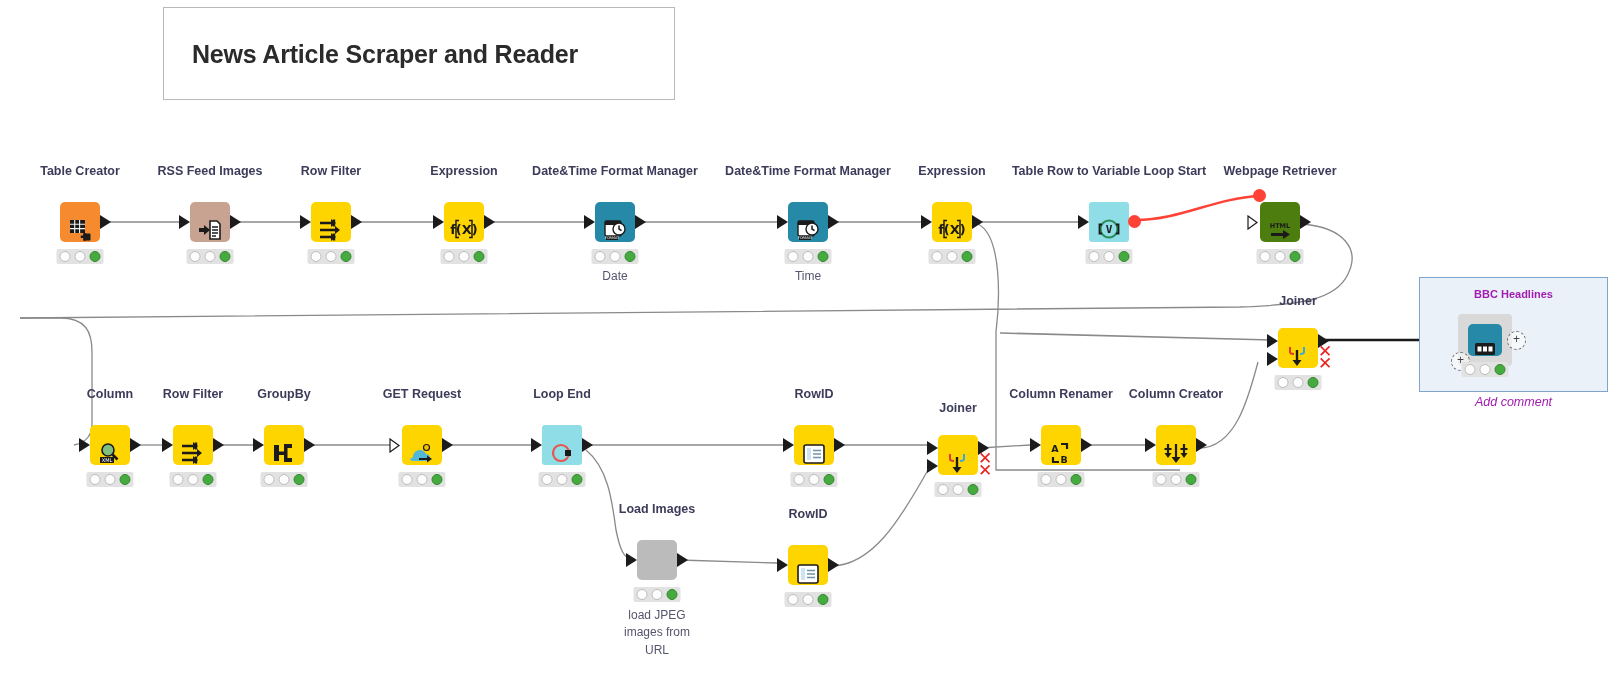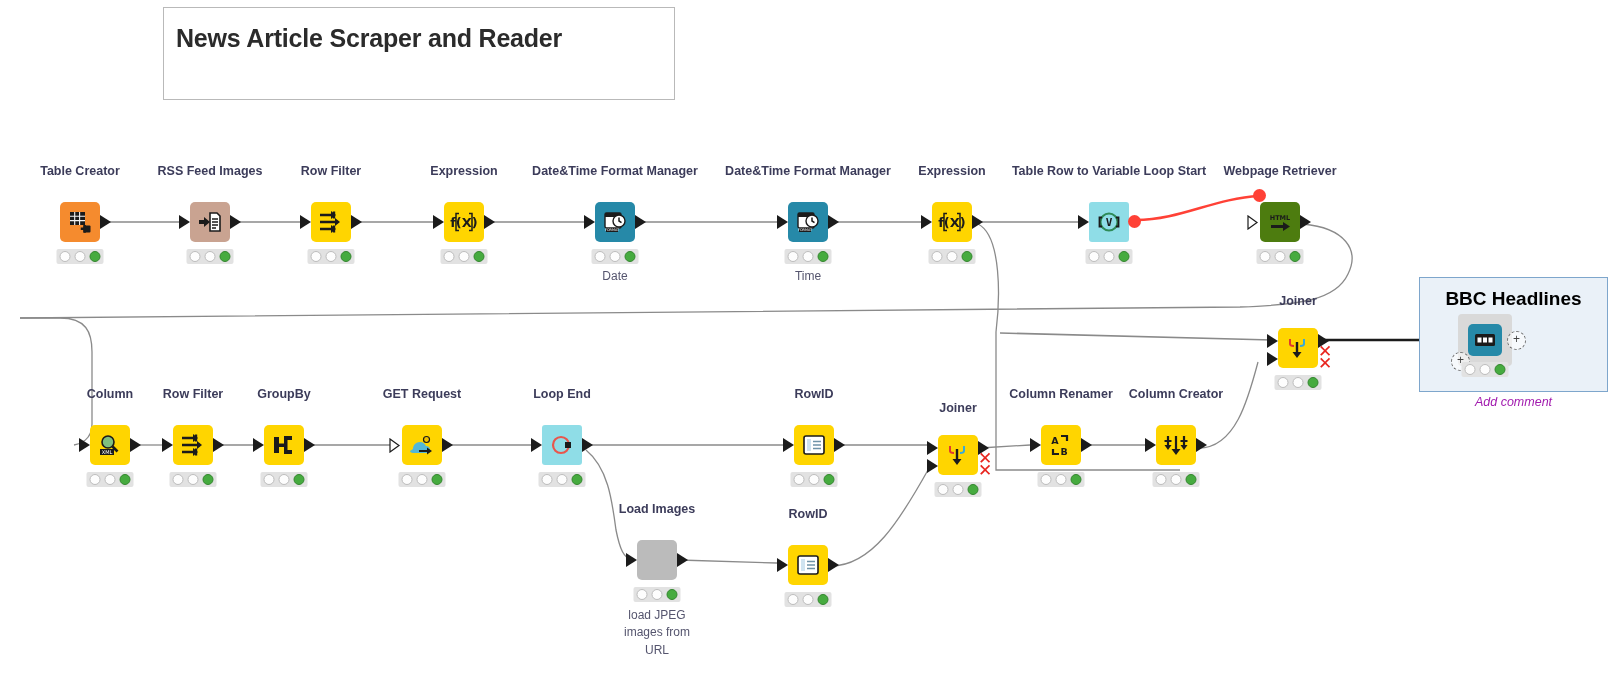--- a/index.html
+++ b/index.html
@@ -4,31 +4,31 @@
 <style>
   html,body{margin:0;padding:0;background:#ffffff;}
   body{width:1608px;height:697px;position:relative;overflow:hidden;
        font-family:"Liberation Sans","DejaVu Sans",sans-serif;}
   #canvas{position:absolute;left:0;top:0;width:1608px;height:697px;}
   svg.wires{position:absolute;left:0;top:0;width:1608px;height:697px;pointer-events:none;}
 
   
   .title-box{position:absolute;left:163px;top:7px;width:512px;height:93px;
              border:1px solid #b9b9b9;background:#fff;box-sizing:border-box;}
-  .title-box h1{margin:0;padding:16px 0 0 12px;font-size:25px;font-weight:bold;
+  .title-box h1{margin:16px;padding:16px 0 0 12px;font-size:25px;font-weight:bold;
                 color:#2b2b2b;letter-spacing:-0.2px;}
   .title-box .sub{margin:0;padding:9px 0 0 12px;font-size:12.5px;font-weight:bold;color:#3a3a3a;}
 
   
   .node{position:absolute;width:0;height:0;}
   .node .label{position:absolute;left:50%;transform:translateX(-50%);
                bottom:44px;white-space:nowrap;font-size:12.5px;font-weight:bold;
                color:#3c3c5a;}
   .node .body{position:absolute;left:-20px;top:-20px;width:40px;height:40px;
-              border-radius:5px;display:flex;align-items:center;justify-content:center;}
+              border-radius:5px;display:flex;align-items:flex-end;justify-content:center;}
   .node.loopish .body{border-radius:3px;}
   .node .status{position:absolute;left:50%;transform:translateX(-50%);top:27px;
                 width:47px;height:15px;background:#e2e2e2;border-radius:2px;
                 display:flex;align-items:center;justify-content:center;gap:4px;}
   .node .status i{width:9px;height:9px;border-radius:50%;background:#fdfdfd;
                   border:1px solid #bdbdbd;display:block;}
   .node .status i.on{background:#46ab3f;border-color:#34862f;}
   .node .comment{position:absolute;left:50%;transform:translateX(-50%);top:47px;
                  white-space:nowrap;font-size:12px;color:#55556e;text-align:center;}
   .node .comment.multi{white-space:normal;width:82px;line-height:1.45;}
@@ -40,21 +40,21 @@
   .port.out{left:20px;top:-7px;border-left:11px solid #1b1b1b;}
   .tri-h{position:absolute;width:12px;height:15px;}
   .tri-h svg{display:block;}
   .redx{position:absolute;font-size:17px;font-weight:bold;color:#e8251f;
         line-height:11px;font-family:"DejaVu Sans",sans-serif;}
   .dot-red{position:absolute;width:13px;height:13px;border-radius:50%;background:#ff4136;}
 
   
   .anno{position:absolute;left:1419px;top:277px;width:189px;height:115px;
         background:#eaf1f8;border:1px solid #7ea6cc;box-sizing:border-box;}
-  .anno .atitle{text-align:center;padding-top:10px;font-size:19px;font-weight:bold;color:#000000;}
+  .anno .atitle{text-align:center;padding-top:10px;font-size:11px;font-weight:bold;color:#a21caf;}
   .anno-foot{position:absolute;left:1419px;top:395px;width:189px;text-align:center;
              font-size:12.5px;font-style:italic;color:#a21caf;}
   .plusbtn{position:absolute;width:17px;height:17px;border-radius:50%;
            border:1px dashed #6b6b6b;color:#444;font-size:12px;line-height:15px;
            text-align:center;background:rgba(255,255,255,.55);}
   .nodeframe{position:absolute;left:-27px;top:-26px;width:54px;height:52px;
              background:#d9d9d9;border-radius:4px;}
 </style>
 </head>
 <body>

